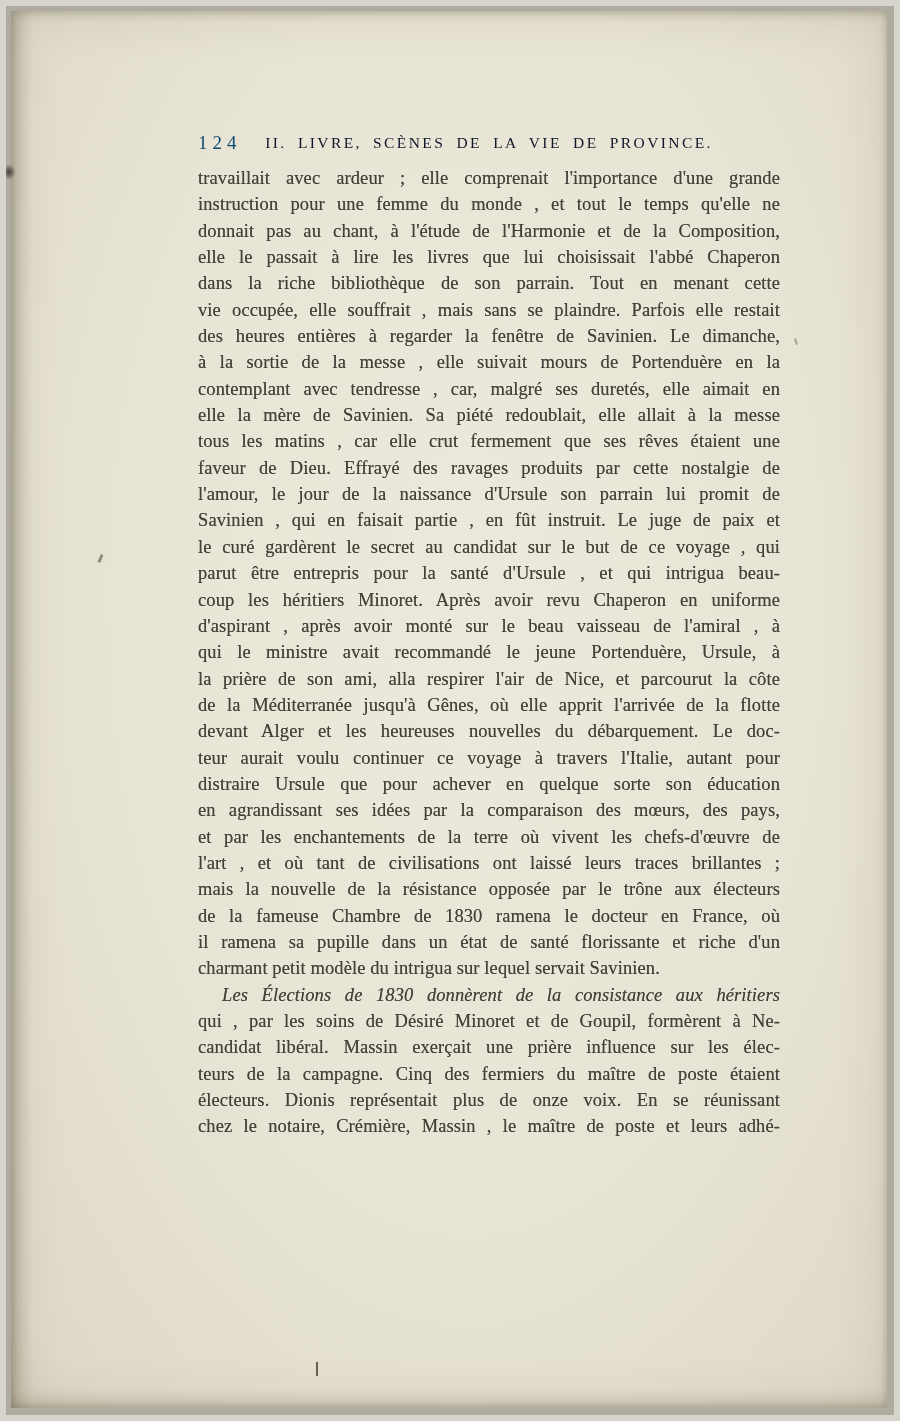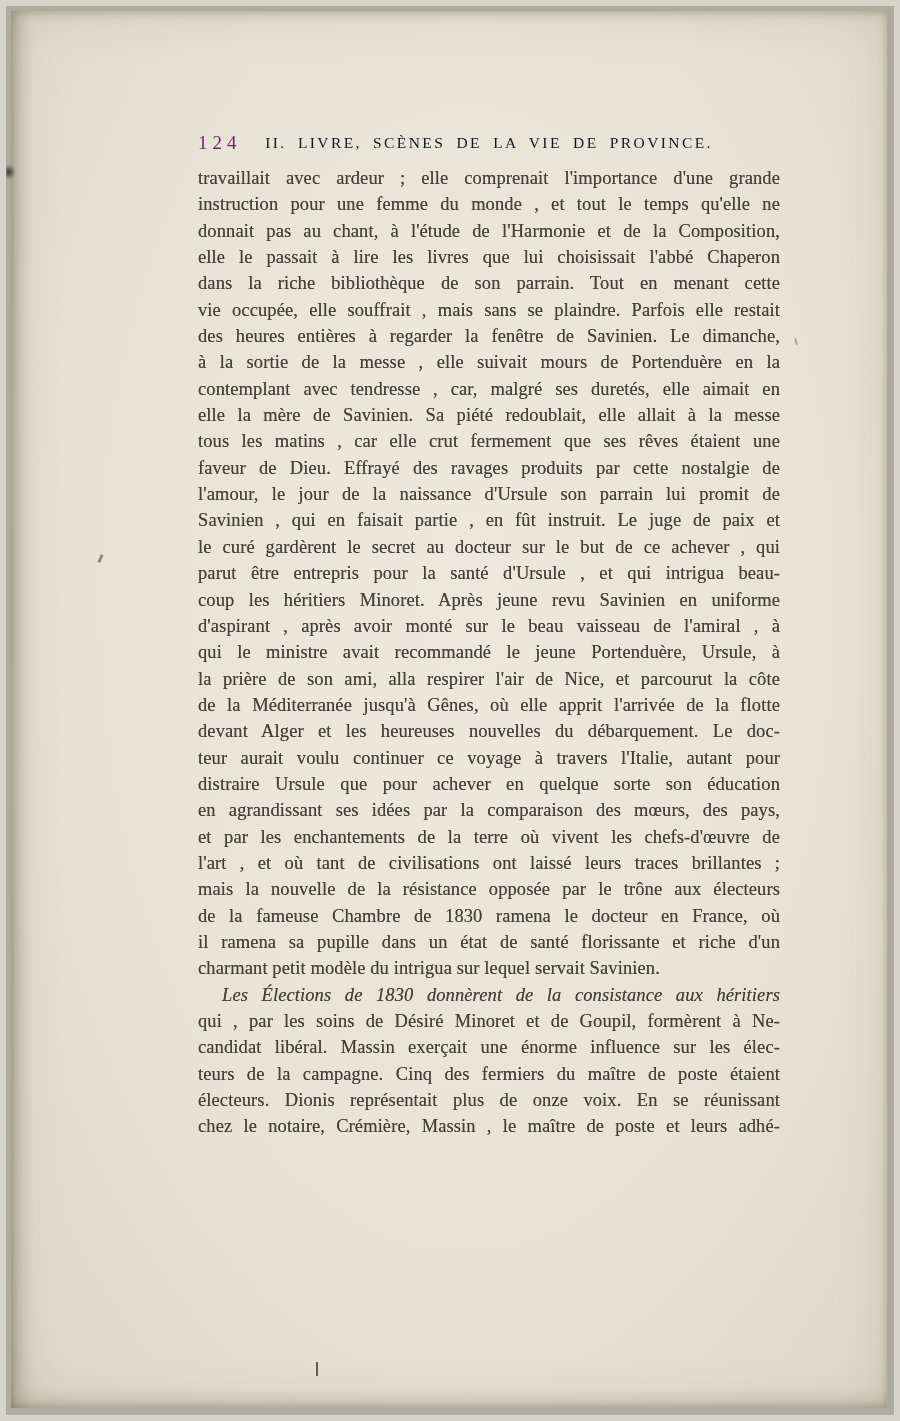--- a/index.html
+++ b/index.html
@@ -50,21 +50,21 @@
   .page-header{
     position:relative;
     height:22px;
     margin-bottom:11px;
     white-space:nowrap;
   }
   .pageno{
     position:absolute;left:0;top:0;
     font-size:19px;
     letter-spacing:5px;
-    color:#701a75;
+    color:#0c4a6e;
   }
   .running{
     position:absolute;left:0;right:0;top:2px;
     text-align:center;
     font-size:15.5px;
     letter-spacing:2.4px;
     word-spacing:5px;
     color:#0f172a;
   }
 
@@ -122,42 +122,42 @@
           <div class="line">dans la riche bibliothèque de son parrain. Tout en menant cette</div>
           <div class="line">vie occupée, elle souffrait , mais sans se plaindre. Parfois elle restait</div>
           <div class="line">des heures entières à regarder la fenêtre de Savinien. Le dimanche,</div>
           <div class="line">à la sortie de la messe , elle suivait mours de Portenduère en la</div>
           <div class="line">contemplant avec tendresse , car, malgré ses duretés, elle aimait en</div>
           <div class="line">elle la mère de Savinien. Sa piété redoublait, elle allait à la messe</div>
           <div class="line">tous les matins , car elle crut fermement que ses rêves étaient une</div>
           <div class="line">faveur de Dieu. Effrayé des ravages produits par cette nostalgie de</div>
           <div class="line">l'amour, le jour de la naissance d'Ursule son parrain lui promit de</div>
           <div class="line">Savinien , qui en faisait partie , en fût instruit. Le juge de paix et</div>
-          <div class="line">le curé gardèrent le secret au docteur sur le but de ce achever , qui</div>
+          <div class="line">le curé gardèrent le secret au candidat sur le but de ce voyage , qui</div>
           <div class="line">parut être entrepris pour la santé d'Ursule , et qui intrigua beau-</div>
-          <div class="line">coup les héritiers Minoret. Après jeune revu Savinien en uniforme</div>
+          <div class="line">coup les héritiers Minoret. Après avoir revu Chaperon en uniforme</div>
           <div class="line">d'aspirant , après avoir monté sur le beau vaisseau de l'amiral , à</div>
           <div class="line">qui le ministre avait recommandé le jeune Portenduère, Ursule, à</div>
           <div class="line">la prière de son ami, alla respirer l'air de Nice, et parcourut la côte</div>
           <div class="line">de la Méditerranée jusqu'à Gênes, où elle apprit l'arrivée de la flotte</div>
           <div class="line">devant Alger et les heureuses nouvelles du débarquement. Le doc-</div>
           <div class="line">teur aurait voulu continuer ce voyage à travers l'Italie, autant pour</div>
           <div class="line">distraire Ursule que pour achever en quelque sorte son éducation</div>
           <div class="line">en agrandissant ses idées par la comparaison des mœurs, des pays,</div>
           <div class="line">et par les enchantements de la terre où vivent les chefs-d'œuvre de</div>
           <div class="line">l'art , et où tant de civilisations ont laissé leurs traces brillantes ;</div>
           <div class="line">mais la nouvelle de la résistance opposée par le trône aux électeurs</div>
           <div class="line">de la fameuse Chambre de 1830 ramena le docteur en France, où</div>
           <div class="line">il ramena sa pupille dans un état de santé florissante et riche d'un</div>
           <div class="line par-end">charmant petit modèle du intrigua sur lequel servait Savinien.</div>
         </div>
         <div class="paragraph">
           <div class="line indent">Les Élections de 1830 donnèrent de la consistance aux héritiers</div>
           <div class="line">qui , par les soins de Désiré Minoret et de Goupil, formèrent à Ne-</div>
-          <div class="line">candidat libéral. Massin exerçait une énorme influence sur les élec-</div>
+          <div class="line">candidat libéral. Massin exerçait une prière influence sur les élec-</div>
           <div class="line">teurs de la campagne. Cinq des fermiers du maître de poste étaient</div>
           <div class="line">électeurs. Dionis représentait plus de onze voix. En se réunissant</div>
           <div class="line">chez le notaire, Crémière, Massin , le maître de poste et leurs adhé-</div>
         </div>
       </div>
   </div>
 
   <div class="artifact a-corner"></div>
   <div class="artifact a-left-tick"></div>
   <div class="artifact a-right-speck"></div>

